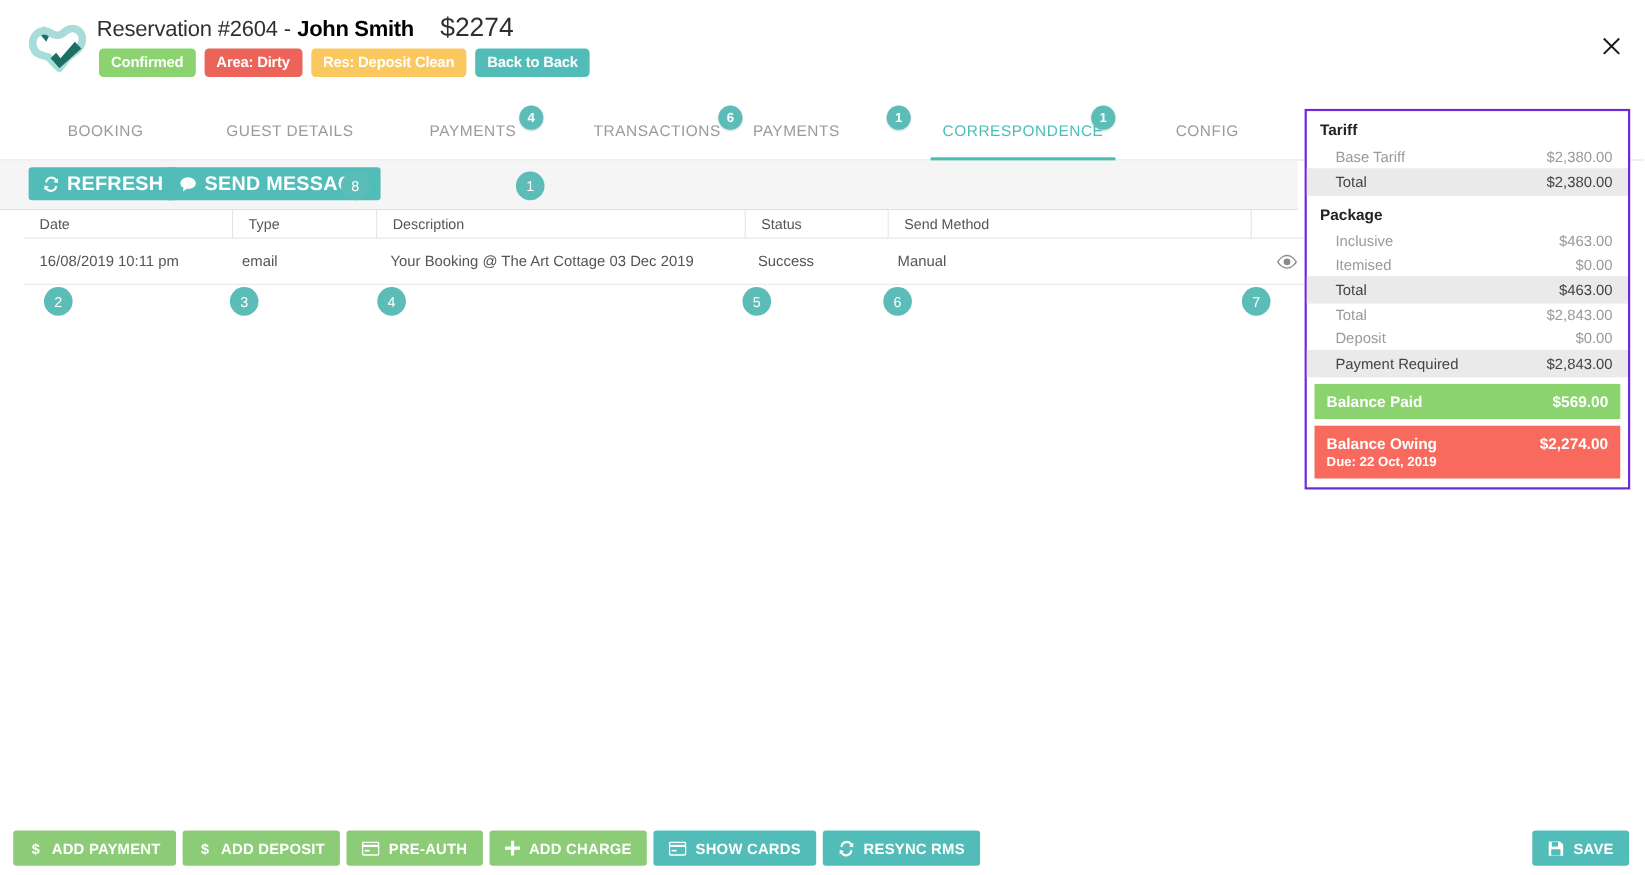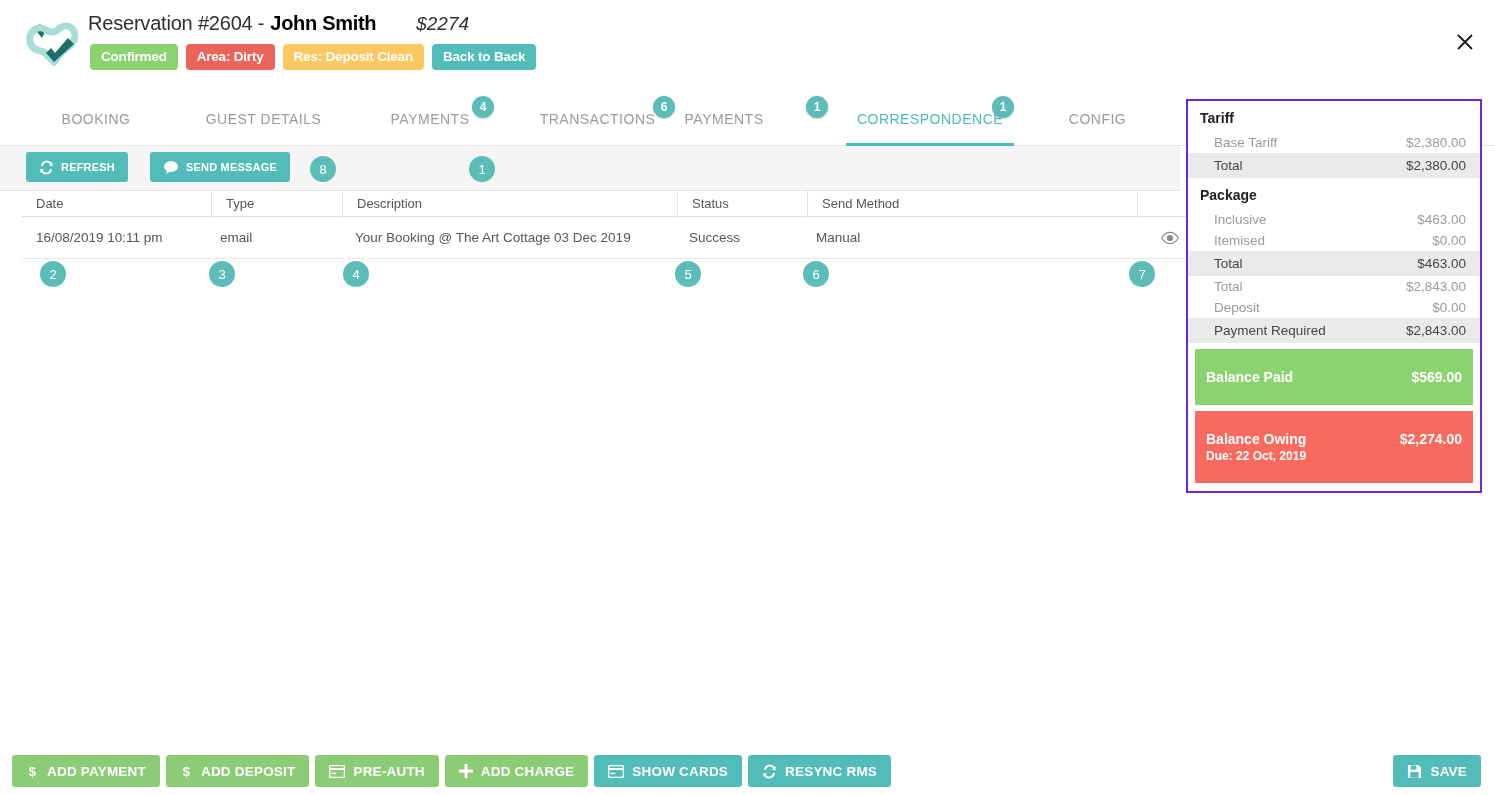--- a/index.html
+++ b/index.html
@@ -31,23 +31,22 @@
   }
   .title-main {
     font-size: 20px; color: #2f2f2f; font-weight: 400;
     letter-spacing: -0.2px;
   }
   .title-guest {
     font-size: 20px; color: #000000; font-weight: bold;
     margin-left: 6px; letter-spacing: -0.3px;
   }
   .title-amount {
-    font-size: 19px; color: #2f2f2f; font-weight: 400;
-    margin-left: 40px;
-    font-style: italic;
+    font-size: 24px; color: #2f2f2f; font-weight: 400;
+    margin-left: 24px;
   }
   .badge-row {
     position: absolute; left: 90px; top: 44px;
     display: flex; gap: 8px;
   }
   .sbadge {
     height: 26px; line-height: 26px;
     padding: 0 11px;
     border-radius: 4px;
     color: #ffffff;
@@ -103,21 +102,21 @@
   .actionbar {
     position: absolute; top: 146px; left: 0;
     width: 1180px; height: 45px;
     background: #f5f5f5;
     border-bottom: 1px solid #e0e0e0;
   }
   .btn {
     display: inline-flex; align-items: center; gap: 7px;
     height: 30px; padding: 0 13px;
     border: none; border-radius: 3px;
-    color: #ffffff; font-size: 11px; font-weight: bold;
+    color: #ffffff; font-size: 18px; font-weight: bold;
     letter-spacing: 0.2px;
     cursor: pointer;
     font-family: "Liberation Sans", sans-serif;
     white-space: nowrap;
   }
   .btn-teal { background: #52bdb8; }
   .btn-refresh { position: absolute; left: 26px; top: 152px; }
   .btn-send { position: absolute; left: 150px; top: 152px; }
   .ov-badge {
     position: absolute;
@@ -192,21 +191,21 @@
     font-size: 13.5px;
     color: #9a9a9a;
   }
   .sb-line.total {
     background: #eaeaea;
     color: #444;
     padding-top: 5px; padding-bottom: 5px;
   }
   .sb-bar {
     margin: 6px 7px 0 7px;
-    padding: 20px 11px;
+    padding: 8px 11px;
     color: #ffffff;
     display: flex; justify-content: space-between; align-items: flex-start;
     font-weight: bold; font-size: 14px;
   }
   .sb-bar.paid { background: #8ad36f; }
   .sb-bar.owing { background: #f96a5e; }
   .sb-sub { font-size: 12px; font-weight: bold; margin-top: 2px; }
 
   
   .bottombar {

